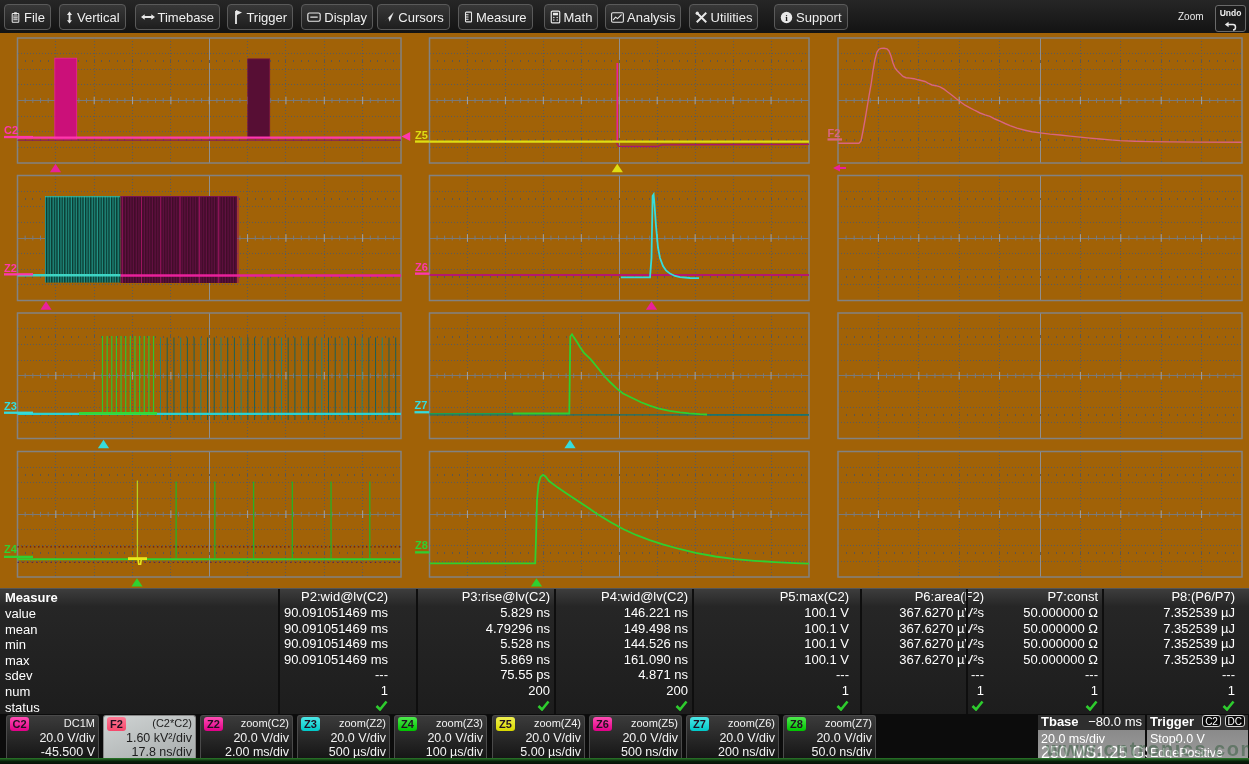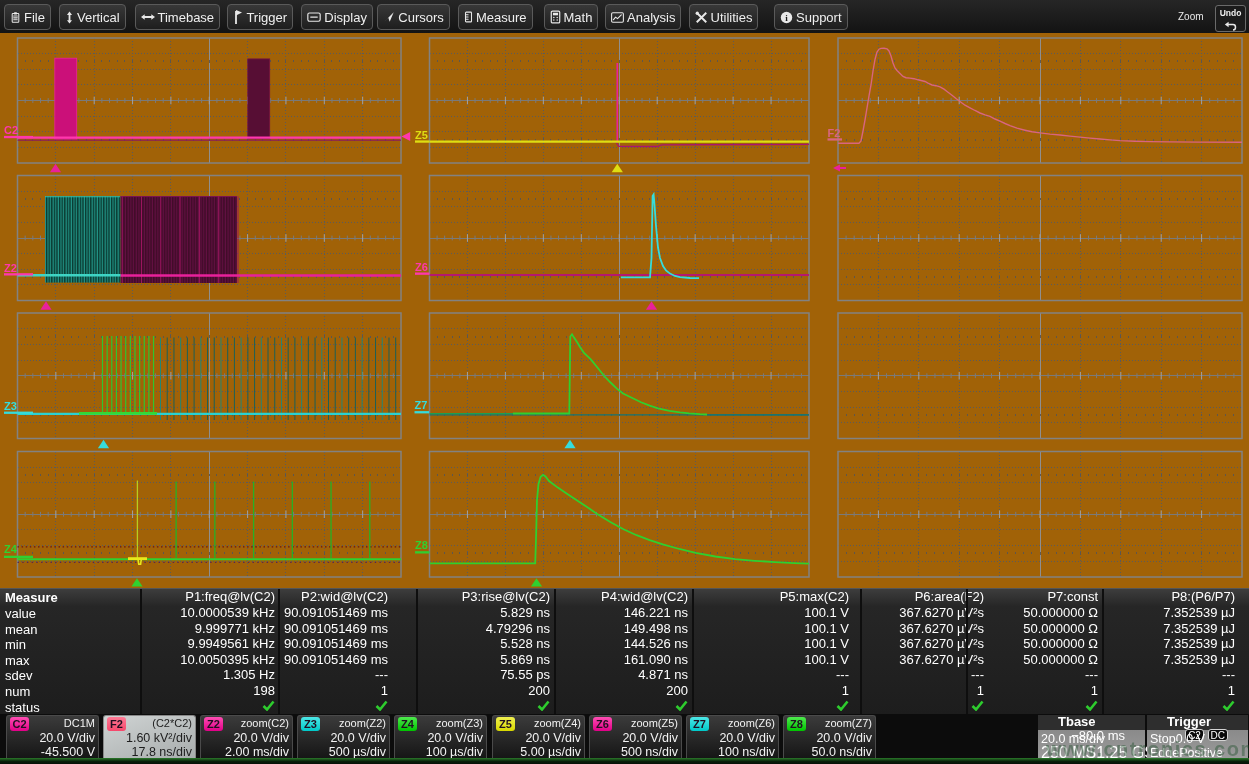--- a/index.html
+++ b/index.html
@@ -15,21 +15,21 @@
 .mval{height:15.6px;line-height:15.6px;white-space:nowrap}
 #botbar{position:absolute;left:0;top:714px;width:1249px;height:50px;background:#0c0c0c}
 .chbox{position:absolute;top:1px;width:93px;height:43px;border-radius:3px 3px 0 0;background:linear-gradient(180deg,#3b3b3b,#161616);border:1px solid #4a4a4a;border-bottom:none;color:#f2f2f2}
 .chbox.light{background:linear-gradient(160deg,#cfd3d3,#a8adad);color:#1d1d1d;border-color:#888}
 .chtop{height:15px;line-height:14px;white-space:nowrap}
 .badge{display:inline-block;min-width:19px;height:14px;line-height:14px;border-radius:3px;font-size:11px;font-weight:bold;text-align:center;margin:1px 0 0 3px;padding:0 2px;vertical-align:top}
 .chl1{float:right;font-size:11px;margin-right:3px}
 .chl2,.chl3{font-size:12.5px;text-align:right;padding-right:3px;line-height:14px}
 #tbase{position:absolute;left:1038px;top:1px;width:107px;height:43px;color:#fff;background:linear-gradient(180deg,#2e2e2e 0 34%,#8a8a8a 34%,#9a9a9a)}
 #trig{position:absolute;left:1147px;top:1px;width:101px;height:43px;color:#fff;background:linear-gradient(180deg,#2e2e2e 0 34%,#8a8a8a 34%,#9a9a9a)}
-.tbtop{height:17px;line-height:14px;font-size:13px;padding:0 20px}
+.tbtop{height:17px;line-height:14px;font-size:13px;padding:0 3px}
 .tbtop b{float:left}
 .tbtop>span{float:right}
 .tbtop .tbadge{float:none}
 .tbmid,.tbbot{font-size:12.5px;padding:0 3px;line-height:14px;white-space:nowrap}
 .tbadge{display:inline-block;border:1px solid #d5d5d5;border-radius:3px;background:#0a0a0a;font-size:10px;padding:0 2px;height:12px;line-height:12px;vertical-align:1px}
 #wmark{position:absolute;left:1046px;top:24px;z-index:5;color:rgba(30,78,42,0.42);font-size:20px;font-weight:bold;letter-spacing:1.5px;white-space:nowrap}
 #greenbar{position:absolute;left:0;top:758px;width:1249px;height:6px;background:linear-gradient(180deg,#2a7a2a,#0a1f0a 55%,#061006)}
 </style></head>
 <body>
 <div id="page">
@@ -2229,32 +2229,20 @@
 </svg>
 <div id="mtable">
 <div class="mrowlbl" style="top:1px;font-weight:bold">Measure</div>
 <div class="mrowlbl" style="top:17px">value</div>
 <div class="mrowlbl" style="top:33px">mean</div>
 <div class="mrowlbl" style="top:48px">min</div>
 <div class="mrowlbl" style="top:64px">max</div>
 <div class="mrowlbl" style="top:79px">sdev</div>
 <div class="mrowlbl" style="top:95px">num</div>
 <div class="mrowlbl" style="top:111px">status</div>
-<div class="mcol" style="left:140px;width:139px">
-<div class="mhead">P1:freq@lv(C2)</div>
-<div class="mval">10.0000539 kHz</div>
-<div class="mval">9.999771 kHz</div>
-<div class="mval">9.9949561 kHz</div>
-<div class="mval">10.0050395 kHz</div>
-<div class="mval">1.305 Hz</div>
-<div class="mval">198</div>
-<div class="mval" style="height:14px"><svg width="13" height="11" viewBox="0 0 13 11">
-            <path d="M1.5,6 L5,9.5 L11.5,1.5" fill="none" stroke="#2ecc2e" stroke-width="2.6"></path>
-          </svg></div>
-</div>
 <div class="mcol" style="left:278px;width:114px">
 <div class="mhead">P2:wid@lv(C2)</div>
 <div class="mval">90.091051469 ms</div>
 <div class="mval">90.091051469 ms</div>
 <div class="mval">90.091051469 ms</div>
 <div class="mval">90.091051469 ms</div>
 <div class="mval">---</div>
 <div class="mval">1</div>
 <div class="mval" style="height:14px"><svg width="13" height="11" viewBox="0 0 13 11">
             <path d="M1.5,6 L5,9.5 L11.5,1.5" fill="none" stroke="#2ecc2e" stroke-width="2.6"></path>
@@ -2365,21 +2353,21 @@
         <div class="chl3">5.00 µs/div</div>
       </div>
 <div class="chbox" style="left:589px">
 <div class="chtop"><span class="badge" style="background:linear-gradient(180deg,#ff4db3,#e00087);color:#201020">Z6</span><span class="chl1">zoom(Z5)</span></div>
 <div class="chl2">20.0 V/div</div>
         <div class="chl3">500 ns/div</div>
       </div>
 <div class="chbox" style="left:686px">
 <div class="chtop"><span class="badge" style="background:linear-gradient(180deg,#4de8e8,#00c8c8);color:#201020">Z7</span><span class="chl1">zoom(Z6)</span></div>
 <div class="chl2">20.0 V/div</div>
-        <div class="chl3">100 ns/div</div>
+        <div class="chl3">200 ns/div</div>
       </div>
 <div class="chbox" style="left:783px">
 <div class="chtop"><span class="badge" style="background:linear-gradient(180deg,#4de84d,#00c400);color:#201020">Z8</span><span class="chl1">zoom(Z7)</span></div>
 <div class="chl2">20.0 V/div</div>
         <div class="chl3">50.0 ns/div</div>
       </div>
 <div id="tbase">
         <div class="tbtop">
           <b>Tbase</b>
           <span>−80.0 ms</span>

